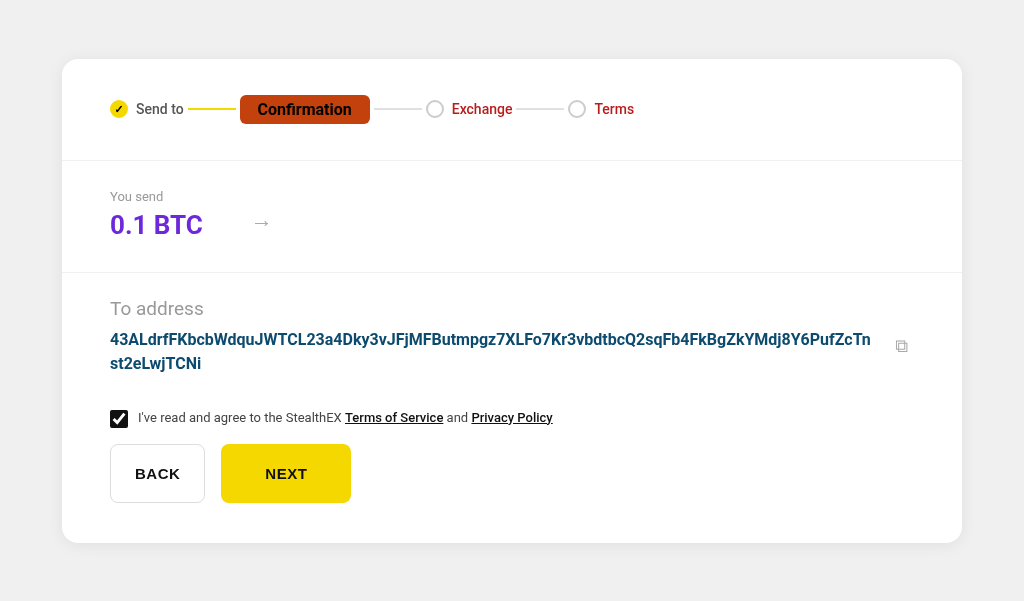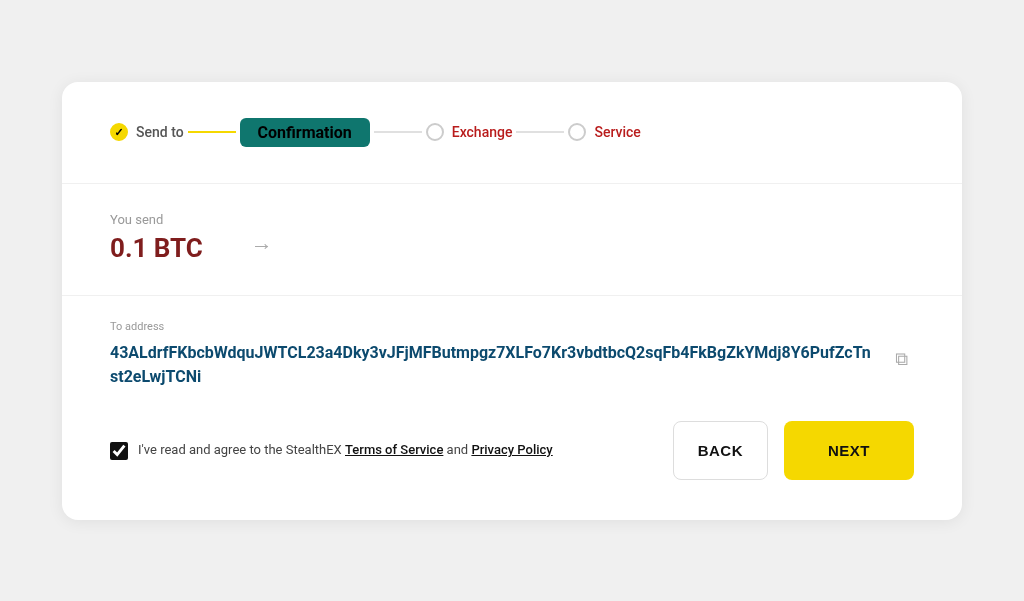--- a/index.html
+++ b/index.html
@@ -56,21 +56,21 @@
     .step-dot.inactive {
       background: #fff;
       border-color: #ccc;
     }
     .step-label {
       font-size: 14px;
       color: #b91c1c;
       font-weight: 500;
     }
     .step-label.active-label {
-      background: #0f766e;
+      background: #c2410c;
       color: #000;
       font-weight: 700;
       font-size: 16px;
       padding: 5px 18px;
       border-radius: 6px;
     }
     .step-label.done-label {
       color: #555;
     }
     .step-connector {
@@ -103,42 +103,42 @@
       gap: 4px;
     }
     .exchange-label {
       font-size: 13px;
       color: #999;
       margin-bottom: 2px;
     }
     .exchange-value {
       font-size: 26px;
       font-weight: 700;
-      color: #7f1d1d;
+      color: #6d28d9;
     }
     .arrow-icon {
       font-size: 22px;
       color: #aaa;
       align-self: center;
       margin-top: 12px;
     }
 
     
     .divider2 {
       border: none;
       border-top: 1px solid #f0f0f0;
       margin: 0 -48px 24px;
     }
 
     
     .address-section {
       margin-bottom: 32px;
     }
     .address-label {
-      font-size: 11px;
+      font-size: 19px;
       color: #999;
       margin-bottom: 8px;
     }
     .address-row {
       display: flex;
       align-items: flex-start;
       justify-content: space-between;
       gap: 16px;
     }
     .address-value {
@@ -155,24 +155,25 @@
       flex-shrink: 0;
       margin-top: 2px;
       border: none;
       background: none;
       font-size: 18px;
     }
 
     
     .footer {
       display: flex;
-      align-items: center;
+      align-items: flex-start;
       justify-content: space-between;
       gap: 16px;
       margin-top: 8px;
+      flex-direction: column;
     }
     .tos-row {
       display: flex;
       align-items: flex-start;
       gap: 10px;
       flex: 1;
     }
     .tos-checkbox {
       width: 18px;
       height: 18px;
@@ -238,21 +239,21 @@
     <div class="step-connector"></div>
 
     <div class="step">
       <div class="step-dot inactive"></div>
       <span class="step-label">Exchange</span>
     </div>
     <div class="step-connector"></div>
 
     <div class="step">
       <div class="step-dot inactive"></div>
-      <span class="step-label">Service</span>
+      <span class="step-label">Terms</span>
     </div>
   </div>
 
   <hr class="divider">
 
   <div class="exchange-info">
     <div class="exchange-col">
       <span class="exchange-label">You send</span>
       <span class="exchange-value">0.1 BTC</span>
     </div>

